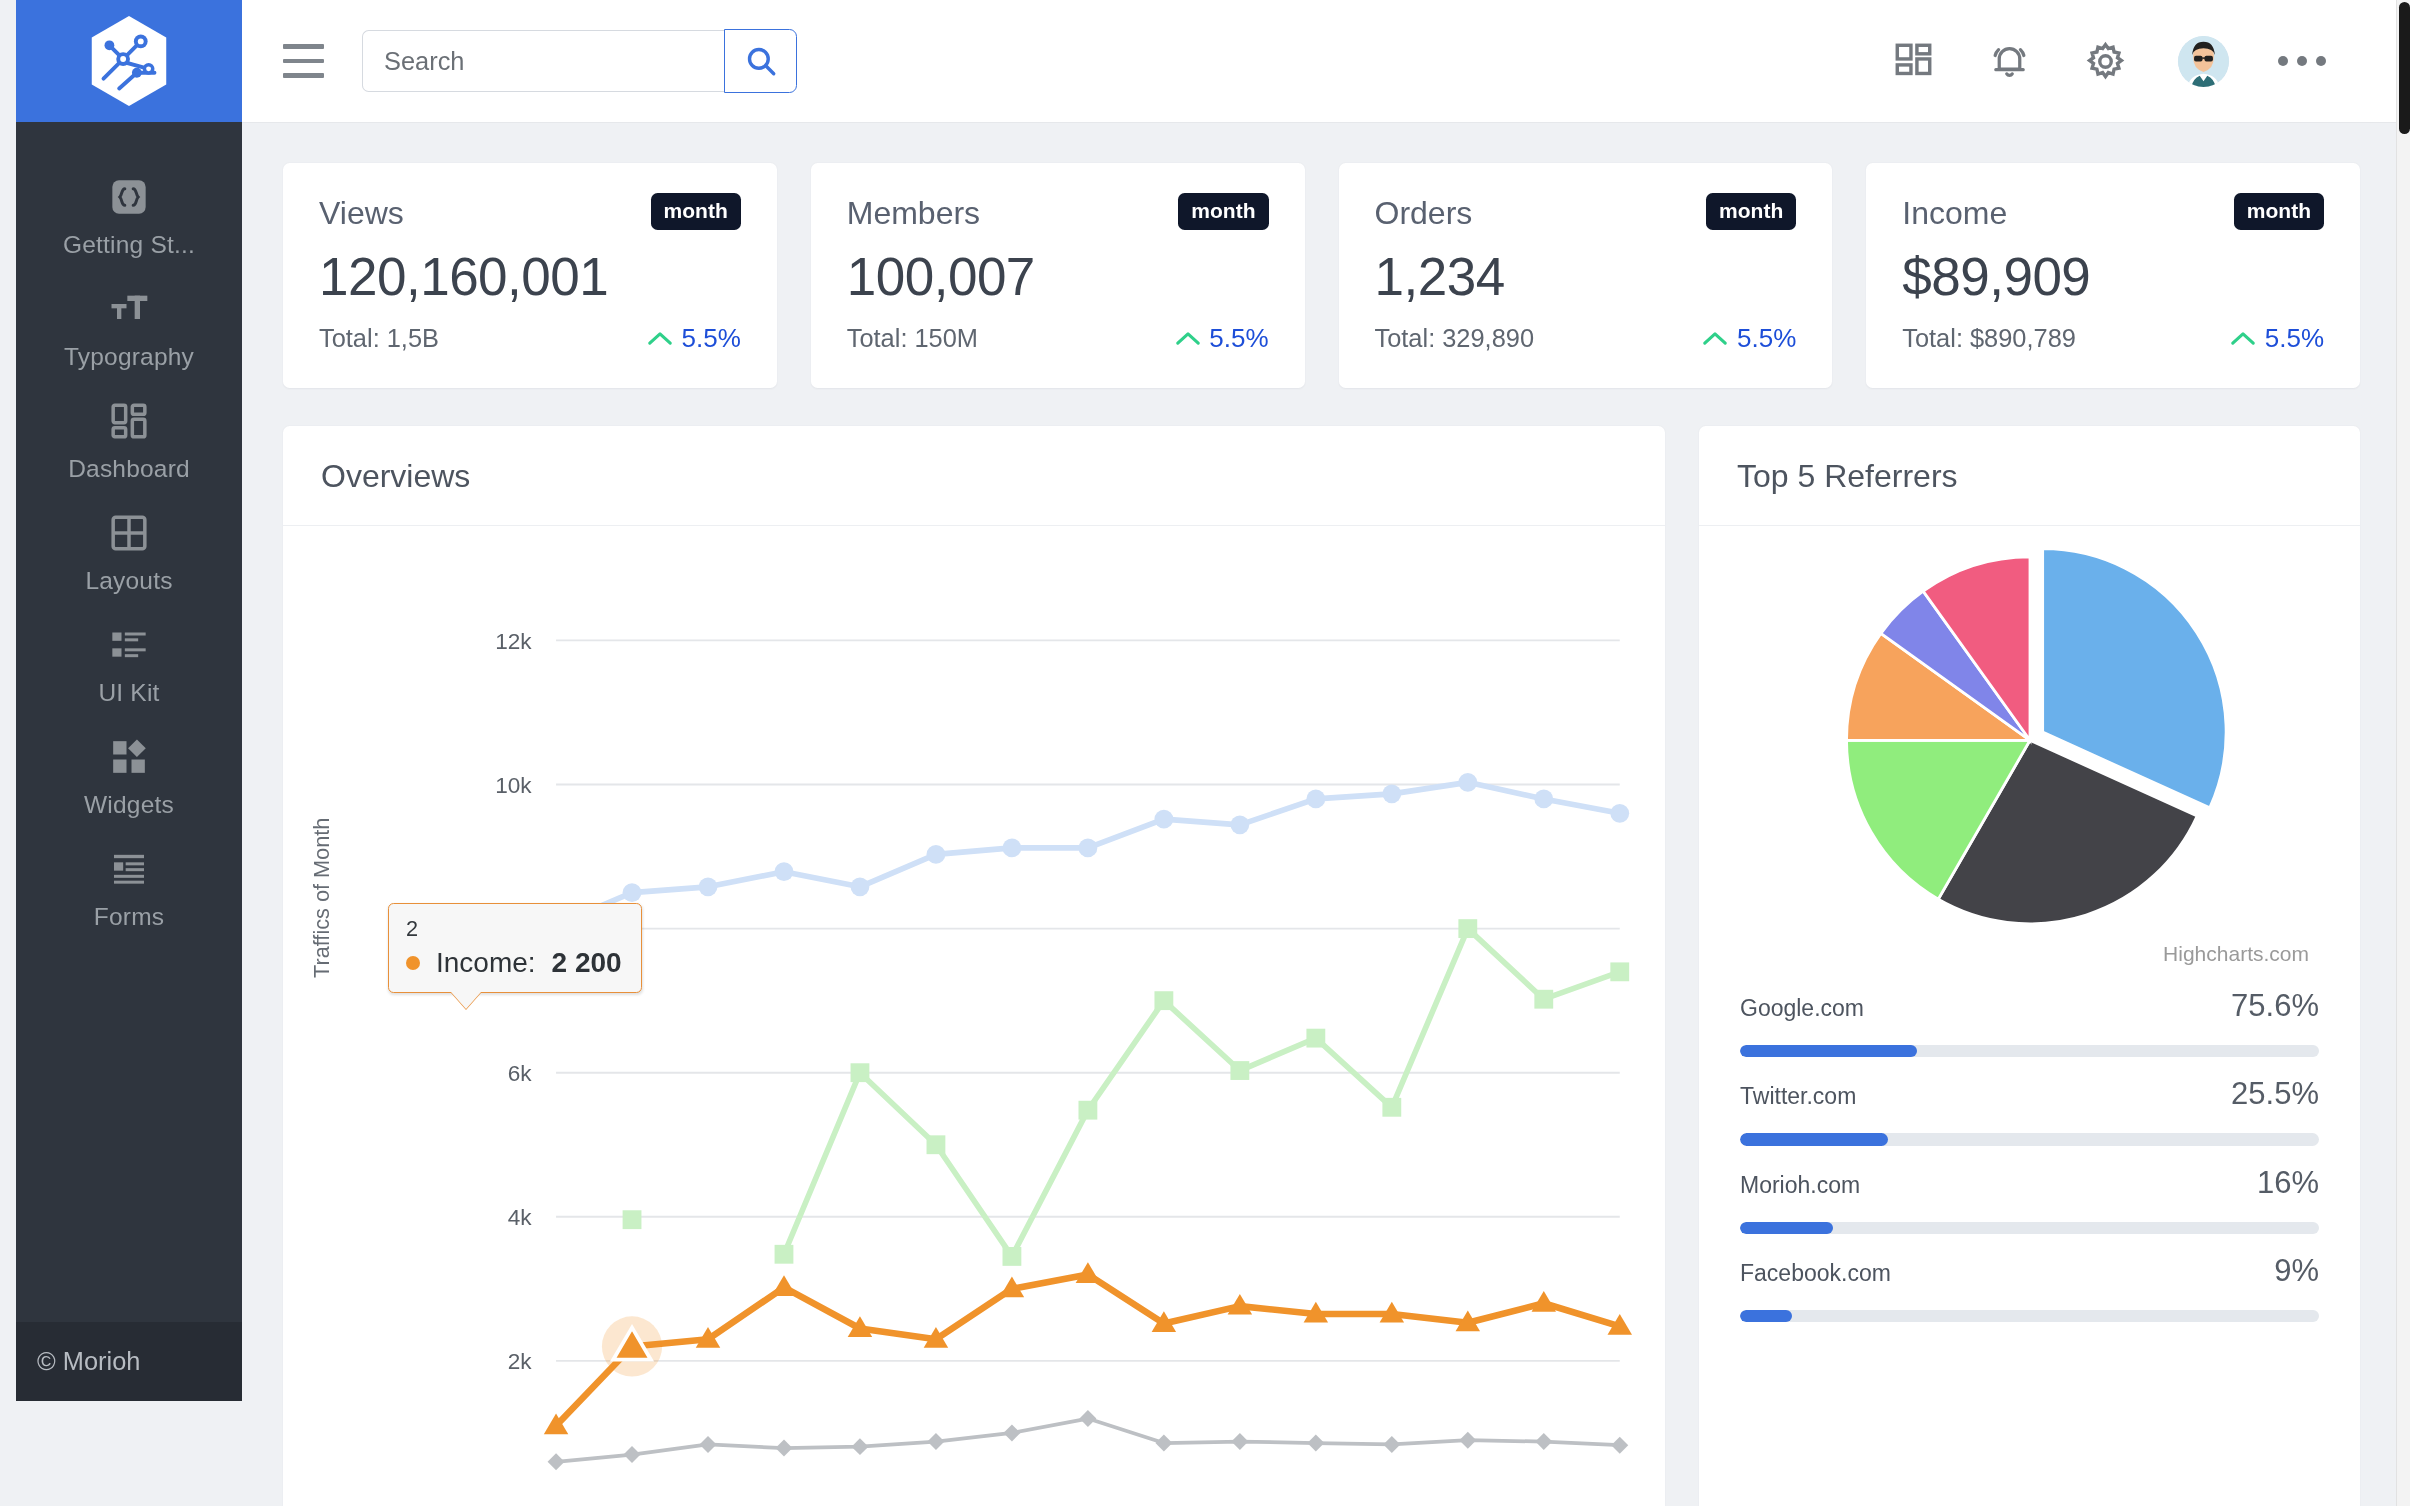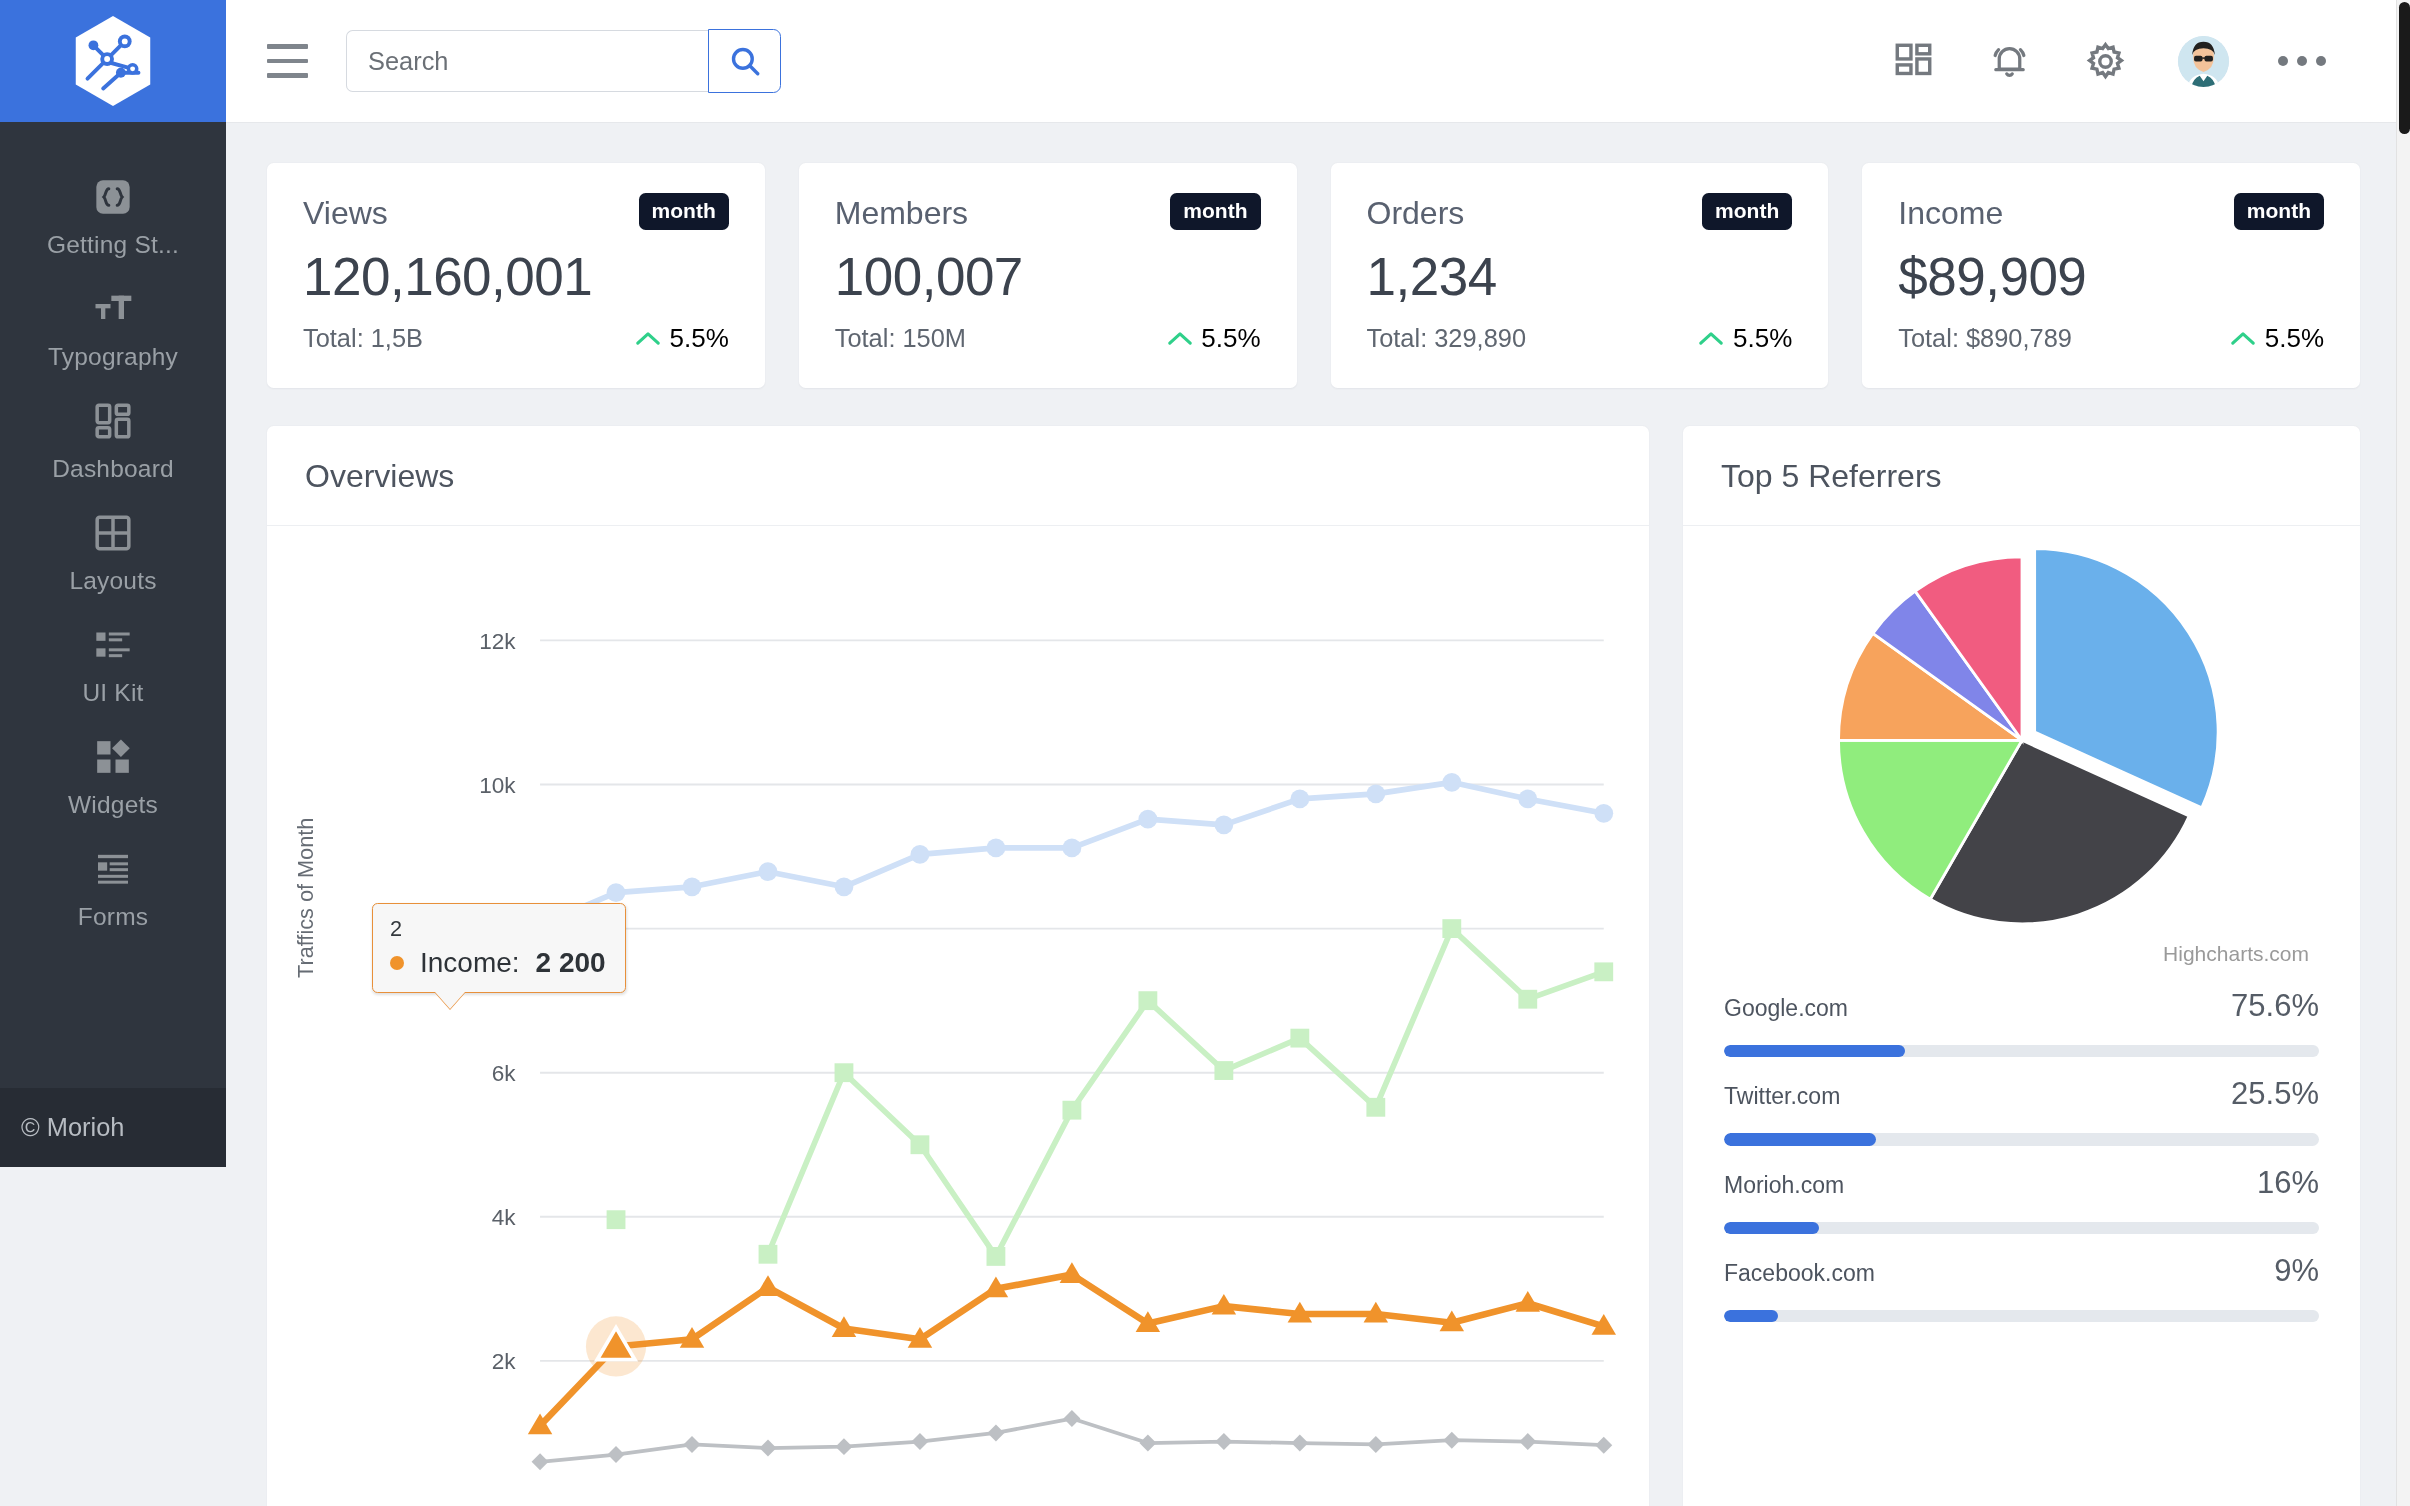--- a/index.html
+++ b/index.html
@@ -7,23 +7,23 @@
     width: 2411px; height: 1507px;
     overflow: hidden;
     background: #eff1f4;
     font-family: "Liberation Sans", sans-serif;
     -webkit-font-smoothing: antialiased;
   }
   .app { display: flex; width: 2411px; height: 1507px; position: relative; }
 
   
   .sidebar {
-    width: 226px; flex: 0 0 226px; height: 1167px;
+    width: 226px; flex: 0 0 226px; height: 1401px;
     background: #2f353e; position: relative;
-    display: flex; flex-direction: column;
+    display: flex; flex-direction: column; margin-left: 16px;
   }
   .brand {
     height: 122px; background: #3b72dd;
     display: flex; align-items: center; justify-content: center;
   }
   .brand svg { width: 98px; height: 98px; display: block; }
   .nav { padding-top: 40px; flex: 1; }
   .nav-item {
     display: flex; flex-direction: column; align-items: center;
     padding: 13px 3.8px 15px 3.8px; cursor: pointer;
@@ -104,21 +104,21 @@
   .badge {
     background: #0f172a; color: #fff; font-size: 21px; font-weight: bold;
     padding: 6.6px 13px 7.5px 13px; border-radius: 6.6px; line-height: 22.6px;
   }
   .stat-value {
     font-size: 53px; color: #3c434e; line-height: 66px;
     margin-top: 11.3px; letter-spacing: -0.5px;
   }
   .stat-foot { display: flex; align-items: center; justify-content: space-between; margin-top: 13px; }
   .stat-total { font-size: 25.4px; color: #5f6670; }
-  .stat-delta { display: flex; align-items: center; gap: 8.5px; font-size: 26px; color: #000000; }
+  .stat-delta { display: flex; align-items: center; gap: 8.5px; font-size: 26px; color: #1d4ed8; }
   .caret { display: block; }
 
   
   .panels { display: flex; gap: 34px; margin-top: 38px; }
   .panel {
     background: #fff; border-radius: 6.6px; box-shadow: 0 0.9px 1.9px rgba(30,40,60,.06);
     overflow: hidden;
   }
   .panel-overviews { flex: 0 0 1382px; height: 1139px; position: relative; }
   .panel-referrers { flex: 1; height: 1139px; position: relative; }

